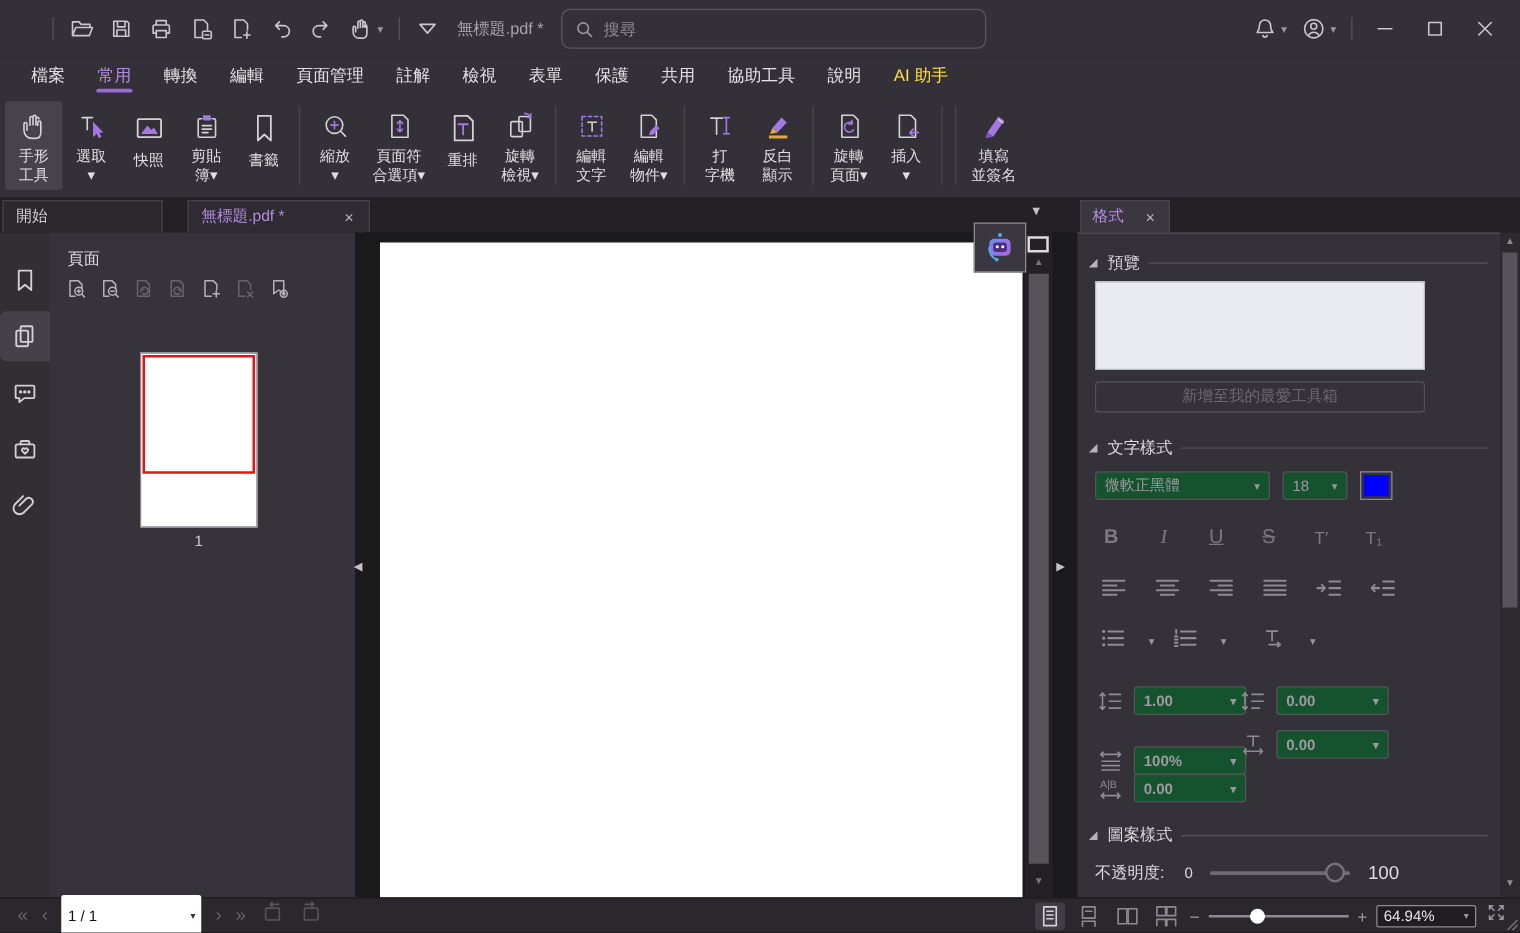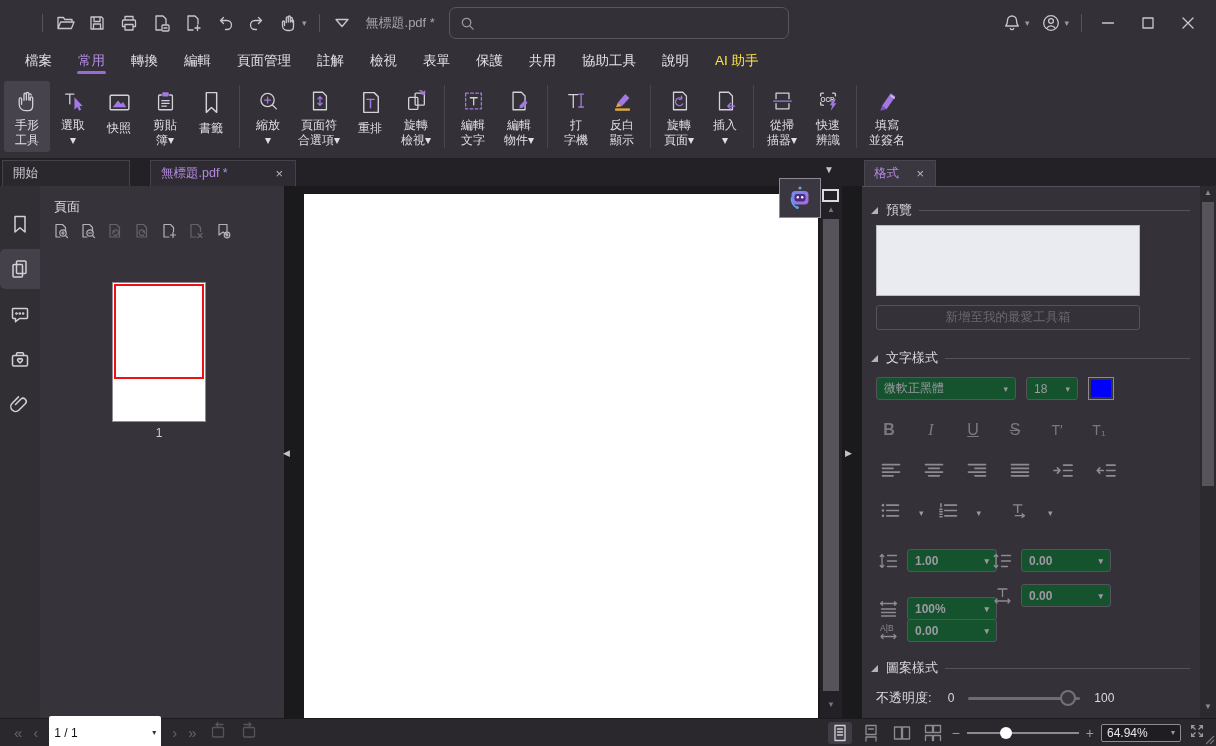--- a/index.html
+++ b/index.html
@@ -211,20 +211,21 @@
     <svg class="ti" viewBox="0 0 20 20">
         <path d="M4 6.5 h12 L10 13.5 z"></path>
       </svg>
   </div>
   <span id="doc-title">無標題.pdf *</span>
   <div id="searchbox">
     <svg viewBox="0 0 16 16">
         <circle cx="7" cy="7" r="4.5"></circle>
         <path d="M10.5 10.5 14 14"></path>
       </svg>
+    <input type="text" placeholder="搜尋" style="">
   </div>
   <div class="win-cluster">
     <div class="tbtn">
       <svg class="ti" viewBox="0 0 20 20">
           <path d="M10 3 a4.5 4.5 0 0 1 4.5 4.5 c0 3.2 .9 4.6 1.8 5.5 H3.7 c.9 -.9 1.8 -2.3 1.8 -5.5 A4.5 4.5 0 0 1 10 3 z M8.3 15.5 a1.8 1.8 0 0 0 3.4 0"></path>
         </svg>
       <span class="dd">▾</span>
     </div>
     <div class="tbtn">
       <svg class="ti" viewBox="0 0 20 20">
@@ -397,39 +398,20 @@
     <div class="rbtn">
       <svg class="ri" viewBox="0 0 26 26">
           <path d="M6.5 3.5 h10 l4 4 v15 h-14 z"></path>
           <path class="ps" d="M23 18.5 h-7.5 M15.5 18.5 l3 -3 M15.5 18.5 l3 3"></path>
         </svg>
       <span class="rlabel">插入
 ▾</span>
     </div>
   </div>
   <div class="rsep"></div>
-  <div class="rgroup">
-    <div class="rbtn">
-      <svg class="ri" viewBox="0 0 26 26">
-          <path d="M6 10.5 V4.5 h14 v6 M6 16 v5.5 h14 V16"></path>
-          <path class="ps" d="M3.5 13.2 h19"></path>
-        </svg>
-      <span class="rlabel">從掃
-描器▾</span>
-    </div>
-    <div class="rbtn">
-      <svg class="ri" viewBox="0 0 26 26">
-          <path d="M4.5 7.5 V5.5 a1 1 0 0 1 1 -1 h2 M17.5 4.5 h2 a1 1 0 0 1 1 1 v2 M4.5 14.5 v2 a1 1 0 0 0 1 1 h2"></path>
-          <text x="4.2" y="13.6" font-size="7">OCR</text>
-          <polygon class="pf" points="18.5,11 14.5,17.5 17,17.5 15.5,23.5 21.5,15.5 18.7,15.5 21,11"></polygon>
-        </svg>
-      <span class="rlabel">快速
-辨識</span>
-    </div>
-  </div>
   <div class="rsep"></div>
   <div class="rgroup">
     <div class="rbtn">
       <svg class="ri" viewBox="0 0 26 26">
           <polygon class="pf" points="7,18.5 16.5,4.5 21.5,8.2 12,22"></polygon>
           <polygon class="pf2" points="7,18.5 12,22 5.2,23.5"></polygon>
           <path d="M16.8 7.2 l3.6 2.7" stroke="#ffffff" stroke-width="1.1"></path>
         </svg>
       <span class="rlabel">填寫
 並簽名</span>
@@ -708,21 +690,21 @@
           <polygon points="8,1 8,8 1,8" fill="#b5b2ba"></polygon>
         </svg>
       <span>圖案樣式</span>
     </div>
     <div id="opacity-row">
       <span>不透明度:</span>
       <span style="margin-left:16px; font-size:12px">0</span>
       <div id="op-track">
         <div id="op-handle"></div>
       </div>
-      <span style="font-size:12px">100</span>
+      <span style="font-size:15px">100</span>
     </div>
   </div>
 
   <div id="rscroll">
     <div id="rs-up">▲</div>
     <div id="rs-thumb"></div>
     <div id="rs-down">▼</div>
   </div>
 </div>
 

